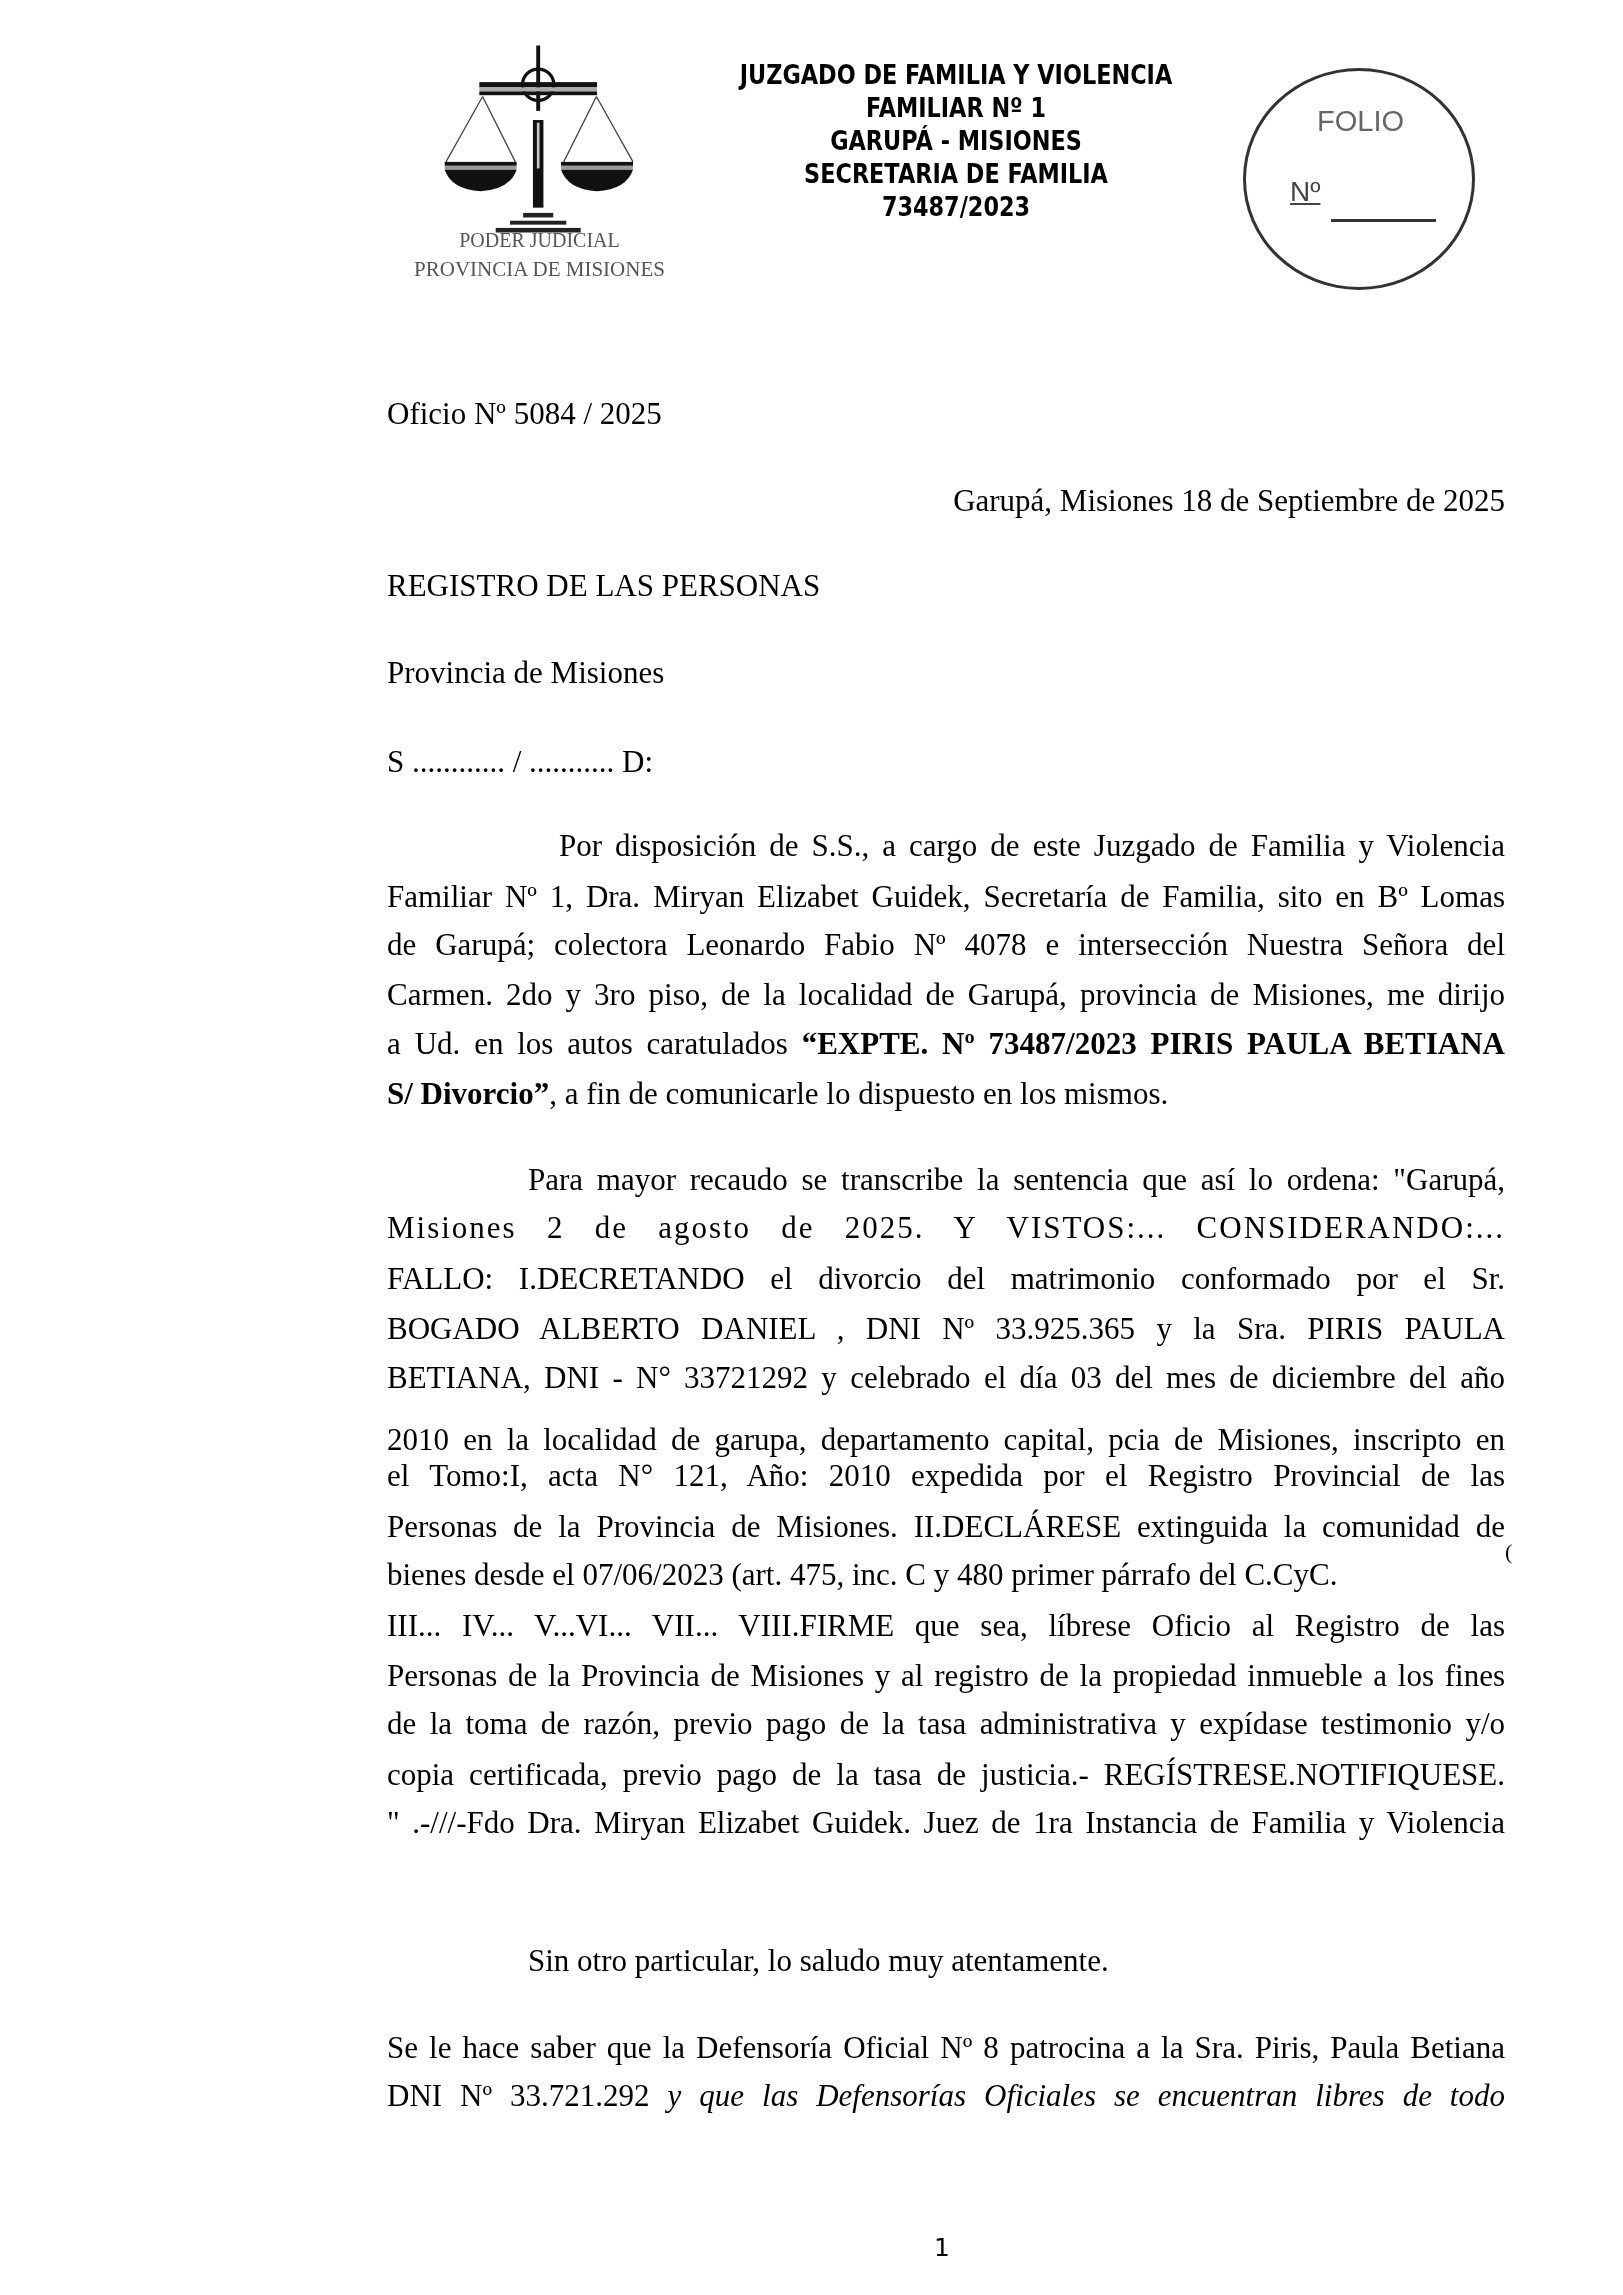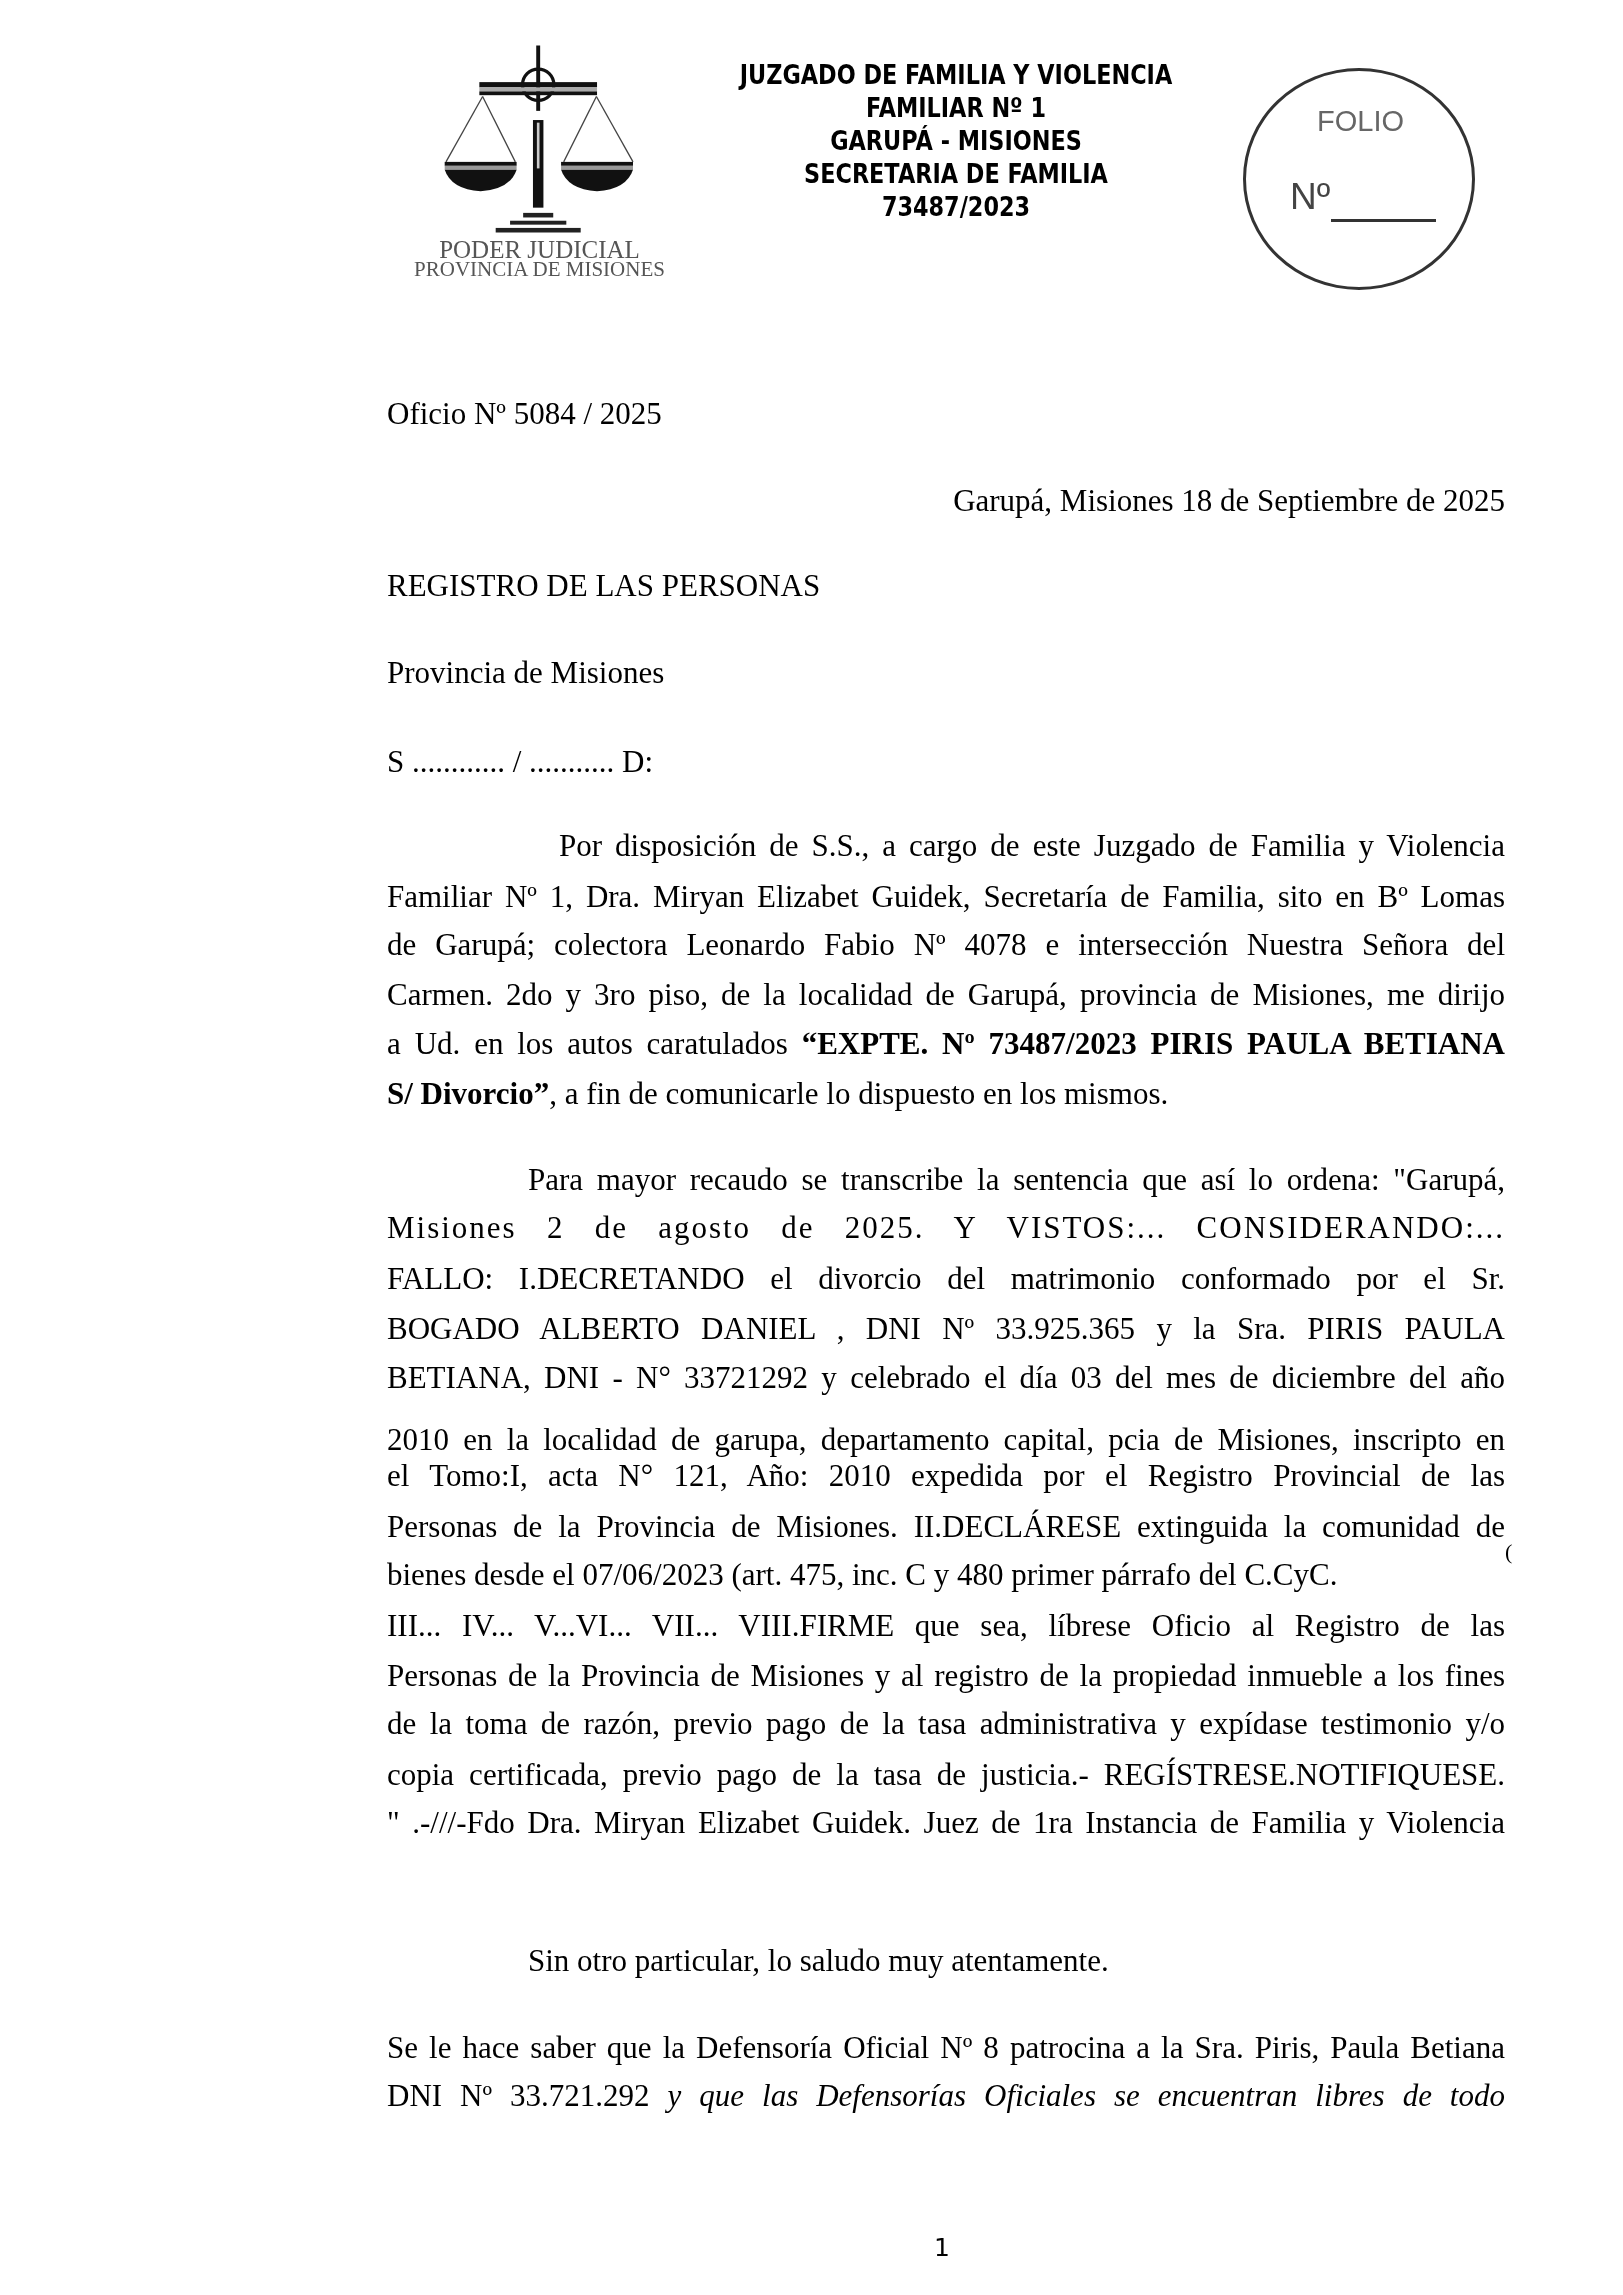--- a/index.html
+++ b/index.html
@@ -3,34 +3,34 @@
 <meta charset="utf-8">
 <style>
   html, body { margin: 0; padding: 0; background: #ffffff; }
   body { width: 1623px; height: 2295px; position: relative; overflow: hidden; color: #000; }
   .page { position: absolute; left: 0; top: 0; width: 1623px; height: 2295px; background: #fff; }
 
   
   .logo { position: absolute; left: 412px; top: 44px; width: 255px; height: 243px; }
   .logo-text { position: absolute; left: 0; width: 255px; text-align: center;
     font-family: "Liberation Serif", serif; color: #555; letter-spacing: 0px; }
-  .logo-text.l1 { top: 192px; font-size: 25px; }
+  .logo-text.l1 { top: 185px; font-size: 20px; }
   .logo-text.l2 { top: 213px; font-size: 21px; }
 
   .court-header { position: absolute; left: 681px; top: 59px; width: 550px; text-align: center;
     font-family: "DejaVu Sans", sans-serif; font-weight: bold; font-size: 26px; line-height: 33px;
     transform: scaleX(0.86); transform-origin: center top; }
   .court-header div { white-space: nowrap; }
 
   .folio { position: absolute; left: 1243px; top: 68px; width: 226px; height: 216px;
     border: 3.3px solid #333; border-radius: 50%; }
   .folio-label { position: absolute; left: 71px; top: 34px; font-family: "Liberation Sans", sans-serif;
     font-size: 29px; color: #666; }
   .folio-num { position: absolute; left: 44px; top: 105px; font-family: "Liberation Sans", sans-serif;
-    font-size: 37px; color: #444; }
+    font-size: 28px; color: #444; text-decoration: underline; }
   .folio-line { position: absolute; left: 85px; top: 148px; width: 105px; height: 2.6px; background: #333; }
 
   
   .line { position: absolute; left: 387px; width: 1118px; height: 49px; line-height: 49px;
     font-family: "Liberation Serif", serif; font-size: 31px; white-space: nowrap; }
   .just { text-align: justify; text-align-last: justify; white-space: normal; }
   .right { text-align: right; }
   .indent-para1 { left: 559px; width: 946px; }
   .indent-para2 { left: 528px; width: 977px; }
   .wide { letter-spacing: 2px; }

